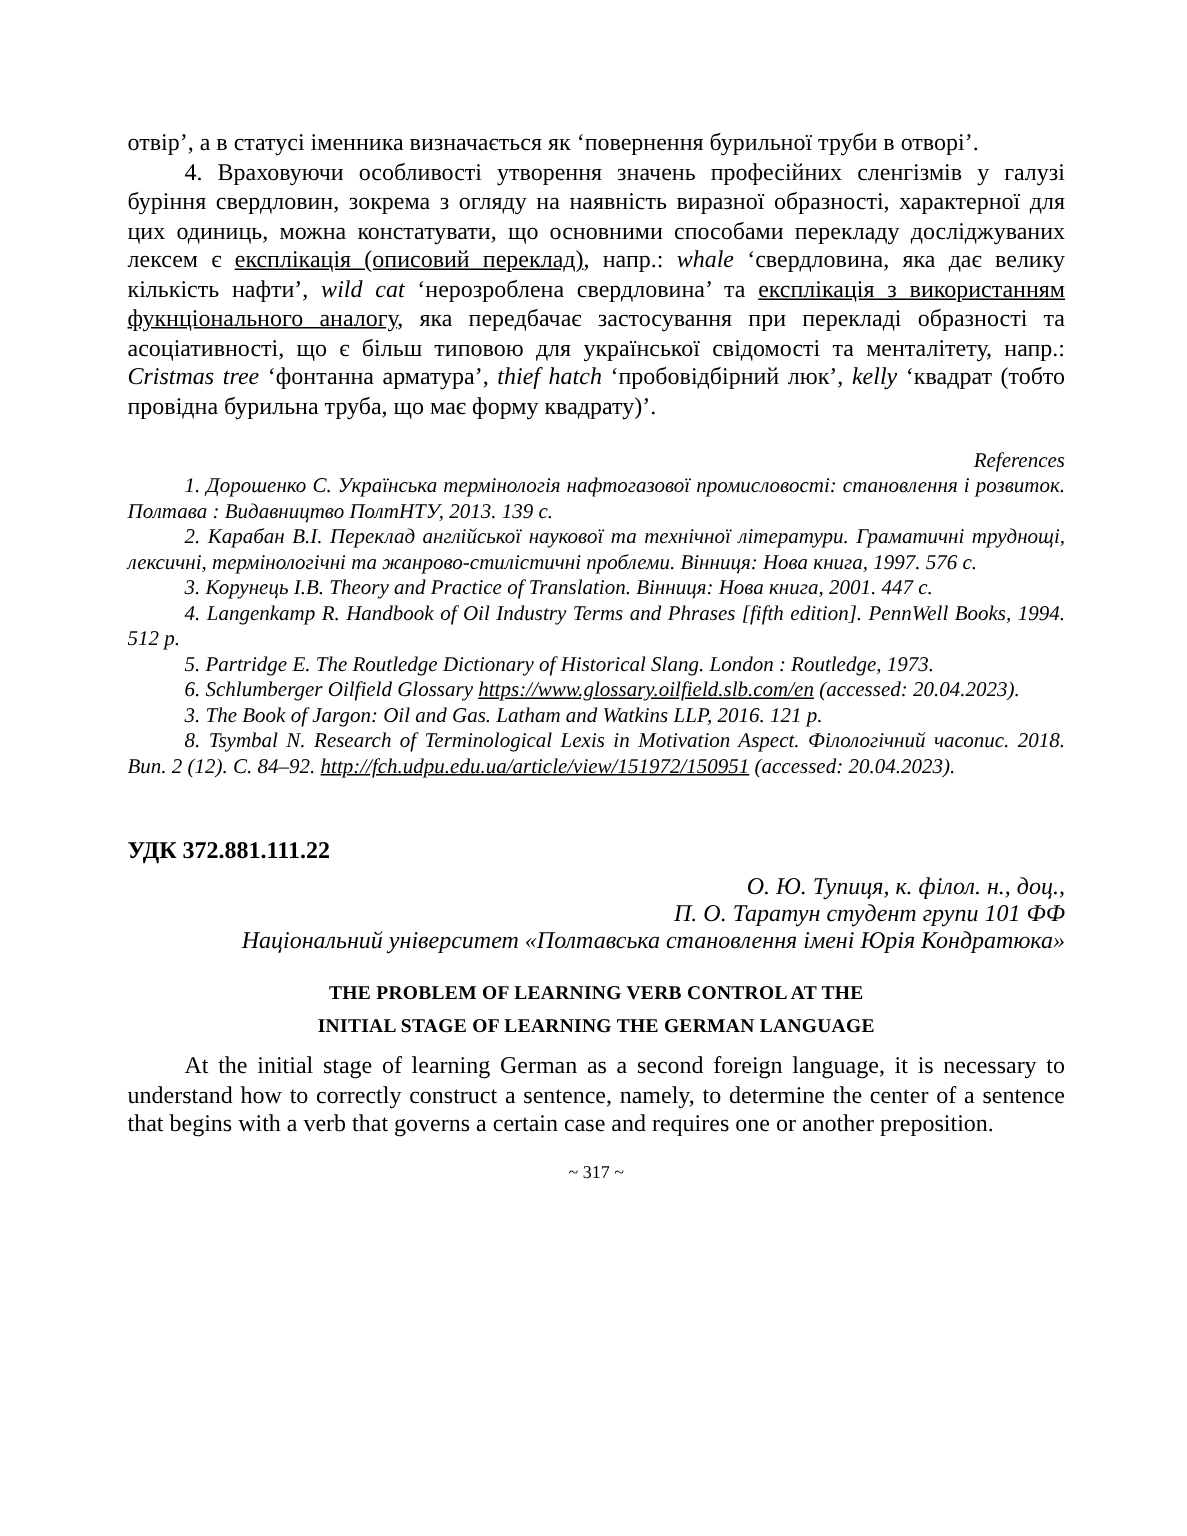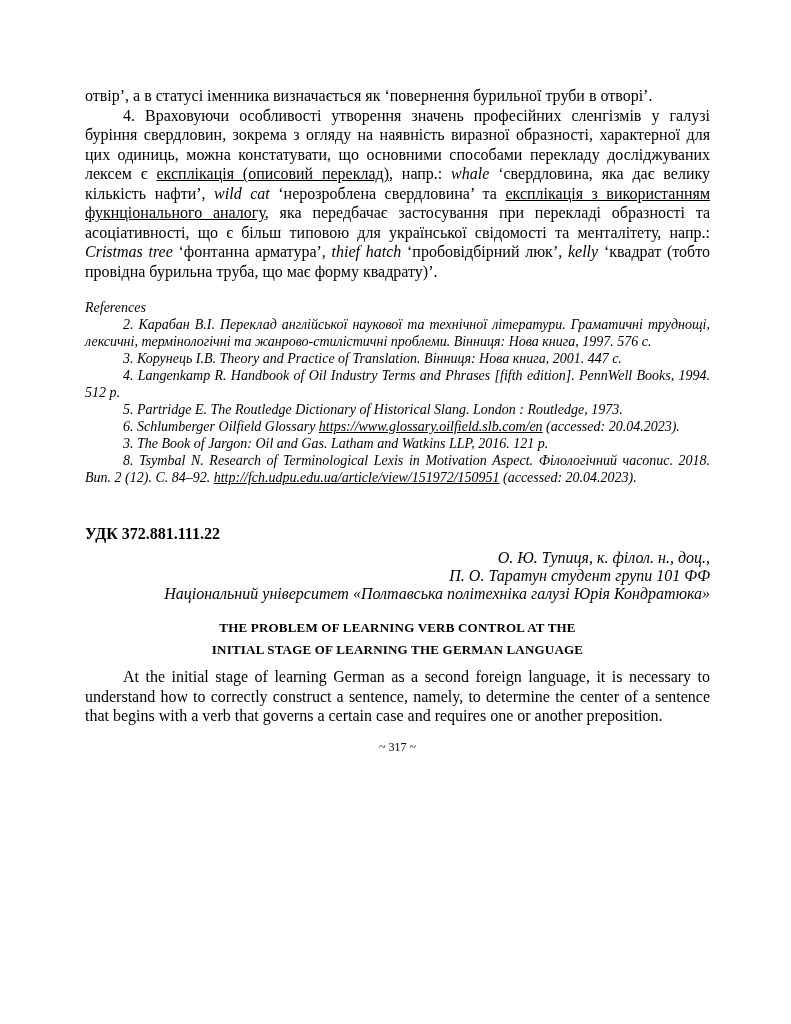--- a/index.html
+++ b/index.html
@@ -25,21 +25,21 @@
     text-align: justify;
   }
   .indent { text-indent: 38px; }
   .refs {
     margin-top: 18px;
     font-size: 14px;
     line-height: 17px;
     font-style: italic;
   }
   .ref-heading {
-    text-align: left;
+    text-align: right;
   }
   .ref-item {
     text-align: justify;
     text-indent: 38px;
   }
   .udk {
     margin-top: 38px;
     font-size: 16px;
     line-height: 20px;
     font-weight: bold;
@@ -73,35 +73,36 @@
 <body>
 
 <div class="page">
 
   <p class="main"><span>отвір’, а в статусі іменника визначається як ‘повернення бурильної труби в отворі’.</span></p>
 
   <p class="main indent"><span>4. Враховуючи особливості утворення значень професійних сленгізмів у галузі буріння свердловин, зокрема з огляду на наявність виразної образності, характерної для цих одиниць, можна констатувати, що основними способами перекладу досліджуваних лексем є </span><span class="seg-u">експлікація (описовий переклад)</span><span>, напр.: </span><span class="seg-i">whale</span><span> ‘свердловина, яка дає велику кількість нафти’, </span><span class="seg-i">wild cat</span><span> ‘нерозроблена свердловина’ та </span><span class="seg-u">експлікація з використанням фукнціонального аналогу</span><span>, яка передбачає застосування при перекладі образності та асоціативності, що є більш типовою для української свідомості та менталітету, напр.: </span><span class="seg-i">Cristmas tree</span><span> ‘фонтанна арматура’, </span><span class="seg-i">thief hatch</span><span> ‘пробовідбірний люк’, </span><span class="seg-i">kelly</span><span> ‘квадрат (тобто провідна бурильна труба, що має форму квадрату)’.</span></p>
 
   <div class="refs">
     <p class="ref-heading">References</p>
+    <p class="ref-item"><span>1. Дорошенко С. Українська термінологія нафтогазової промисловості: становлення і розвиток. Полтава : Видавництво ПолтНТУ, 2013. 139 с.</span></p>
     <p class="ref-item"><span>2. Карабан В.І. Переклад англійської наукової та технічної літератури. Граматичні труднощі, лексичні, термінологічні та жанрово-стилістичні проблеми. Вінниця: Нова книга, 1997. 576 с.</span></p>
     <p class="ref-item"><span>3. Корунець І.В. Theory and Practice of Translation. Вінниця: Нова книга, 2001. 447 с.</span></p>
     <p class="ref-item"><span>4. Langenkamp R. Handbook of Oil Industry Terms and Phrases [fifth edition]. PennWell Books, 1994. 512 p.</span></p>
     <p class="ref-item"><span>5. Partridge E. The Routledge Dictionary of Historical Slang. London : Routledge, 1973.</span></p>
     <p class="ref-item"><span>6. Schlumberger Oilfield Glossary </span><span class="seg-link">https://www.glossary.oilfield.slb.com/en</span><span> (accessed: 20.04.2023).</span></p>
     <p class="ref-item"><span>3. The Book of Jargon: Oil and Gas. Latham and Watkins LLP, 2016. 121 p.</span></p>
     <p class="ref-item"><span>8. Tsymbal N. Research of Terminological Lexis in Motivation Aspect. Філологічний часопис. 2018. Вип. 2 (12). С. 84–92. </span><span class="seg-link">http://fch.udpu.edu.ua/article/view/151972/150951</span><span> (accessed: 20.04.2023).</span></p>
   </div>
 
   <p class="udk">УДК 372.881.111.22</p>
 
   <div class="authors">
     <p>О. Ю. Тупиця, к. філол. н., доц.,</p>
     <p>П. О. Таратун студент групи 101 ФФ</p>
-    <p>Національний університет «Полтавська політехніка галузі Юрія Кондратюка»</p>
+    <p>Національний університет «Полтавська становлення імені Юрія Кондратюка»</p>
   </div>
 
   <h1 class="title">
     <span>THE PROBLEM OF LEARNING VERB CONTROL AT THE</span><br>
     <span>INITIAL STAGE OF LEARNING THE GERMAN LANGUAGE</span>
   </h1>
 
   <p class="main indent body-para">At the initial stage of learning German as a second foreign language, it is necessary to understand how to correctly construct a sentence, namely, to determine the center of a sentence that begins with a verb that governs a certain case and requires one or another preposition.</p>
 
   <div class="page-number">~ 317 ~</div>

